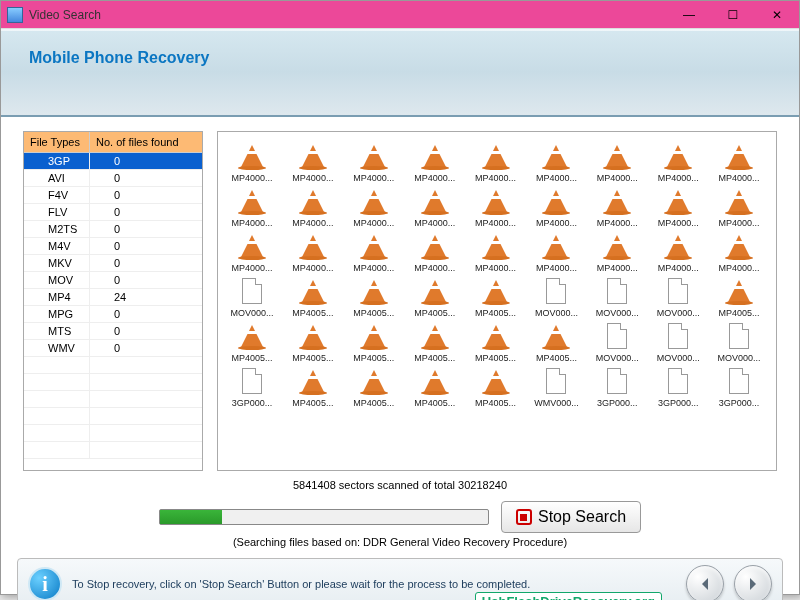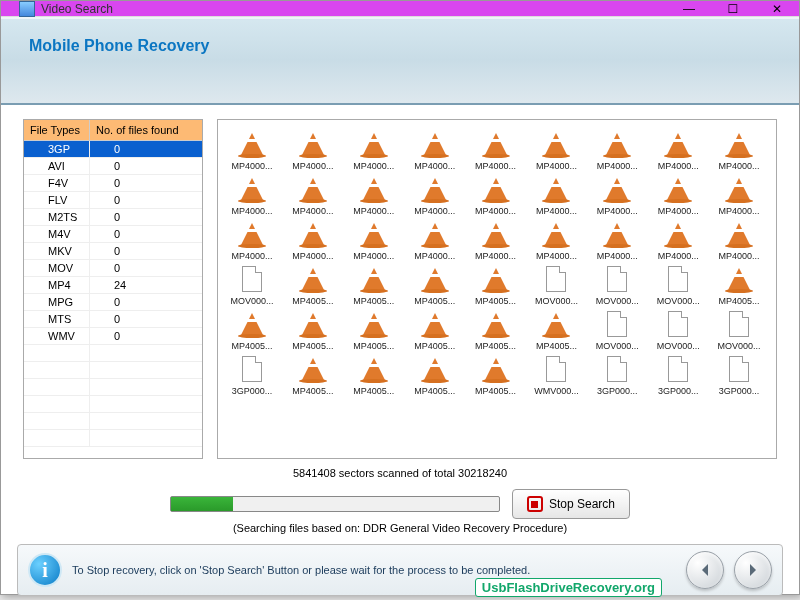--- a/index.html
+++ b/index.html
@@ -1,18 +1,18 @@
 <!DOCTYPE html>
 <html><head>
 <meta charset="utf-8">
 <style>
 * { box-sizing: border-box; margin: 0; padding: 0; font-family: 'Segoe UI', Arial, sans-serif; }
 body { background: #e8e8e8; width: 800px; height: 600px; overflow: hidden; }
 .window { width: 800px; height: 595px; background: #fff; border: 1px solid #999; box-shadow: 2px 2px 8px rgba(0,0,0,0.3); }
-.titlebar { height: 16px; background: #d946ef; border-bottom: 1px solid #ddd; display: flex; align-items: center; padding-left: 18px; }
+.titlebar { height: 28px; background: #ec4899; border-bottom: 1px solid #ddd; display: flex; align-items: center; padding-left: 6px; }
 .titlebar .app-icon { width: 16px; height: 16px; background: linear-gradient(#8cf, #48d); border: 1px solid #369; margin-right: 6px; }
 .titlebar .title { font-size: 12px; color: #333; flex: 1; }
 .titlebar .ctrl { width: 44px; height: 28px; display: flex; align-items: center; justify-content: center; font-size: 12px; }
 .header { height: 88px; background: linear-gradient(180deg, #d6e8f0 0%, #c8dce6 50%, #dee8ee 100%); border-bottom: 2px solid #7a9db2; padding: 8px 28px; position: relative; overflow: hidden; }
 .header::before { content: ""; position: absolute; top: 0; left: 0; right: 0; height: 2px; background: rgba(255,255,255,0.6); }
 .logo-text { font-size: 34px; font-weight: bold; font-style: italic; color: #e2671f; text-shadow: 2px 2px 0 #fff, -1px -1px 0 #a04500; letter-spacing: 4px; line-height: 1; }
 .logo-sub { font-size: 16px; color: #0b76c2; margin-top: 12px; font-weight: 700; }
 .content { padding: 14px 22px 6px 22px; display: flex; gap: 14px; height: 360px; }
 .ft-table { width: 180px; border: 1px solid #aaa; background: #fff; font-size: 11px; }
 .ft-table .hdr { display: flex; border-bottom: 1px solid #ccc; background: #fdba74; }
@@ -31,21 +31,21 @@
 .thumb .label { font-size: 9px; color: #222; white-space: nowrap; overflow: hidden; text-overflow: ellipsis; width: 54px; text-align: center; margin-top: 1px; }
 .cone { width: 0; height: 0; border-left: 11px solid transparent; border-right: 11px solid transparent; border-bottom: 22px solid #e07a2c; position: relative; }
 .cone::before { content: ""; position: absolute; left: -6px; top: 6px; width: 12px; height: 3px; background: #fff; }
 .cone::after { content: ""; position: absolute; left: -14px; bottom: -25px; width: 28px; height: 4px; background: #d67020; border-radius: 50%; }
 .fileicon { width: 20px; height: 26px; background: #fff; border: 1px solid #999; position: relative; }
 .fileicon::before { content: ""; position: absolute; top: -1px; right: -1px; width: 6px; height: 6px; background: #fff; border-left: 1px solid #999; border-bottom: 1px solid #999; }
 .progress-area { padding: 2px 26px; text-align: center; font-size: 11px; }
 .progress-row { display: flex; align-items: center; gap: 12px; justify-content: center; }
 .progress-bar { width: 330px; height: 16px; border: 1px solid #888; background: #f0f0f0; position: relative; border-radius: 2px; }
 .progress-fill { height: 100%; background: linear-gradient(180deg, #3ab53a, #2a9a2a); width: 19%; }
-.stop-btn { display: inline-flex; align-items: center; gap: 6px; border: 1px solid #999; background: linear-gradient(180deg,#fff,#e6e6e6); border-radius: 4px; padding: 6px 14px; font-size: 12px; cursor: pointer; }
+.stop-btn { display: inline-flex; align-items: center; gap: 6px; border: 1px solid #999; background: linear-gradient(180deg,#fff,#e6e6e6); border-radius: 4px; padding: 6px 14px; font-size: 16px; cursor: pointer; }
 .stop-icon { width: 16px; height: 16px; border: 2px solid #c00; border-radius: 3px; display: flex; align-items: center; justify-content: center; }
 .stop-icon::before { content: ""; width: 7px; height: 7px; background: #c00; }
 .footer { margin: 8px 16px 0 16px; border: 1px solid #bbb; border-radius: 4px; background: linear-gradient(180deg,#f6f9fb,#e6edf1); height: 52px; display: flex; align-items: center; padding: 0 10px; gap: 10px; position: relative; }
 .info-icon { width: 34px; height: 34px; border-radius: 50%; background: radial-gradient(circle at 30% 30%, #6bd0ff, #0a7bc6); display: flex; align-items: center; justify-content: center; color: #fff; font-weight: bold; font-size: 20px; font-family: Georgia, serif; border: 2px solid #cfe8f5; }
 .footer-text { font-size: 11px; color: #1a3a5a; flex: 1; }
 .nav-btn { width: 38px; height: 38px; border-radius: 50%; background: radial-gradient(circle at 30% 30%, #fff, #c9cfd4); border: 1px solid #9aa1a8; display: flex; align-items: center; justify-content: center; cursor: pointer; box-shadow: inset 0 2px 4px rgba(255,255,255,0.8), 0 2px 3px rgba(0,0,0,0.2); }
 .nav-btn svg { width: 16px; height: 16px; fill: #5a6a78; }
 .watermark { position: absolute; right: 120px; bottom: -2px; font-size: 13px; font-weight: bold; color: #12a76b; background: #fff; padding: 1px 6px; border: 1px solid #12a76b; border-radius: 3px; margin-left: 13px; }
 </style>
 </head>

